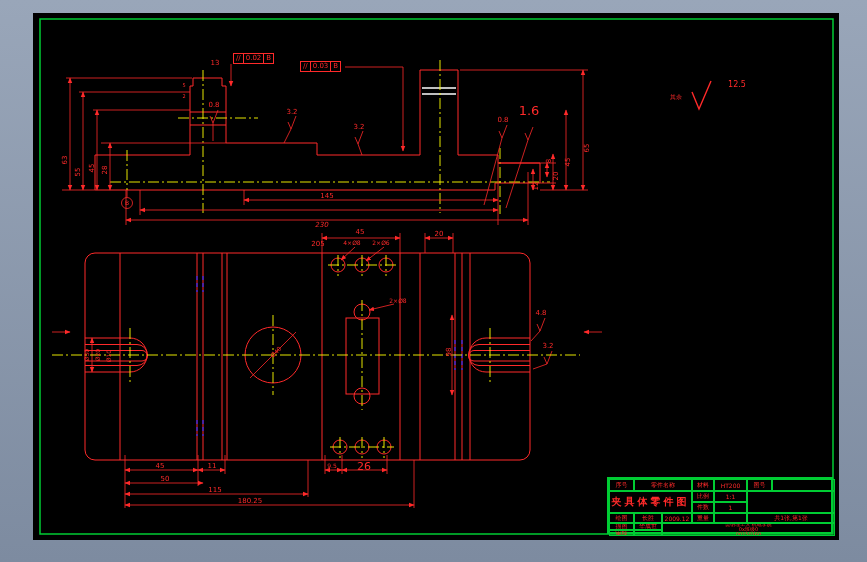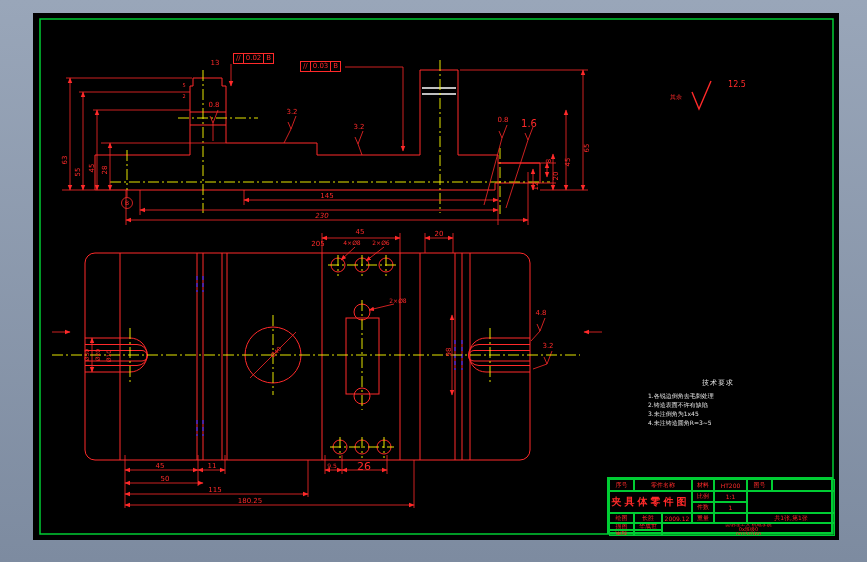--- a/index.html
+++ b/index.html
@@ -239,31 +239,31 @@
   </div>
 
   <div id="labels">
     <span class="lbl" style="left:676px;top:97px;font-size:6px;">其余</span>
     <span class="lbl" style="left:707px;top:85px;font-size:8px;margin-left:30px;">12.5</span>
   <span class="lbl" style="left: 215px; top: 63px; font-size: 7px;">13</span>
       <span class="lbl" style="left: 214px; top: 105px; font-size: 7px;">0.8</span>
       <span class="lbl" style="left: 292px; top: 112px; font-size: 7px;">3.2</span>
       <span class="lbl" style="left: 359px; top: 127px; font-size: 7px;">3.2</span>
       <span class="lbl" style="left: 503px; top: 120px; font-size: 7px;">0.8</span>
-      <span class="lbl" style="left: 529px; top: 124px; font-size: 10px;">1.6</span>
+      <span class="lbl" style="left: 529px; top: 110px; font-size: 13px;">1.6</span>
       <span class="lbl" style="left: 184px; top: 85px; font-size: 5px;">5</span>
       <span class="lbl" style="left: 184px; top: 96px; font-size: 5px;">2</span>
       <span class="lbl" style="left: 65px; top: 160px; font-size: 7px; transform: translate(-50%, -50%) rotate(-90deg);">63</span>
       <span class="lbl" style="left: 78px; top: 172px; font-size: 7px; transform: translate(-50%, -50%) rotate(-90deg);">55</span>
       <span class="lbl" style="left: 92px; top: 168px; font-size: 7px; transform: translate(-50%, -50%) rotate(-90deg);">45</span>
       <span class="lbl" style="left: 105px; top: 170px; font-size: 7px; transform: translate(-50%, -50%) rotate(-90deg);">28</span>
       <span class="lbl" style="left: 127px; top: 203px; font-size: 6px;">B</span>
       <span class="lbl" style="left: 327px; top: 196px; font-size: 7px;">145</span>
       <span class="lbl" style="left: 318px; top: 206px; font-size: 7px; margin-top: 38px;">205</span>
-      <span class="lbl" style="left: 322px; top: 216px; font-size: 7px; font-style: italic;">230</span>
+      <span class="lbl" style="left: 322px; top: 225px; font-size: 7px; font-style: italic;">230</span>
       <span class="lbl" style="left: 587px; top: 148px; font-size: 7px; transform: translate(-50%, -50%) rotate(-90deg);">65</span>
       <span class="lbl" style="left: 568px; top: 162px; font-size: 7px; transform: translate(-50%, -50%) rotate(-90deg);">45</span>
       <span class="lbl" style="left: 549px; top: 161px; font-size: 7px; transform: translate(-50%, -50%) rotate(-90deg);">8</span>
       <span class="lbl" style="left: 556px; top: 176px; font-size: 7px; transform: translate(-50%, -50%) rotate(-90deg);">20</span>
       <span class="lbl" style="left: 536px; top: 186px; font-size: 7px; transform: translate(-50%, -50%) rotate(-90deg);">12</span>
       <span class="lbl" style="left: 360px; top: 232px; font-size: 7px;">45</span>
       <span class="lbl" style="left: 352px; top: 243px; font-size: 6px;">4×Ø8</span>
       <span class="lbl" style="left: 381px; top: 243px; font-size: 6px;">2×Ø6</span>
       <span class="lbl" style="left: 439px; top: 234px; font-size: 7px;">20</span>
       <span class="lbl" style="left: 398px; top: 301px; font-size: 6px;">2×Ø8</span>
@@ -276,27 +276,20 @@
       <span class="lbl" style="left: 165px; top: 479px; font-size: 7px;">50</span>
       <span class="lbl" style="left: 215px; top: 490px; font-size: 7px; text-align: center;">115</span>
       <span class="lbl" style="left: 250px; top: 501px; font-size: 7px;">180.25</span>
       <span class="lbl" style="left: 332px; top: 466px; font-size: 6px;">9.5</span>
       <span class="lbl" style="left: 364px; top: 466px; font-size: 11px;">26</span>
       <span class="lbl" style="left: 449px; top: 352px; font-size: 7px; transform: translate(-50%, -50%) rotate(-90deg);">98</span>
       <span class="lbl" style="left: 541px; top: 313px; font-size: 7px;">4.8</span>
       <span class="lbl" style="left: 548px; top: 346px; font-size: 7px;">3.2</span>
     </div>
 
-  <div id="notes">
-    <div class="nt">技术要求</div>
-    <div class="ni">1.各锐边倒角去毛刺处理</div>
-    <div class="ni">2.铸造表面不许有缺陷</div>
-    <div class="ni">3.未注倒角为1x45</div>
-    <div class="ni">4.未注铸造圆角R=3~5</div>
-  </div>
 
   <div id="tb">
     <div class="c" style="left:0;top:0;width:25px;height:12px">序号</div>
     <div class="c" style="left:25px;top:0;width:58px;height:12px">零件名称</div>
     <div class="c" style="left:83px;top:0;width:22px;height:12px">材料</div>
     <div class="c" style="left:105px;top:0;width:33px;height:12px">HT200</div>
     <div class="c" style="left:138px;top:0;width:25px;height:12px">图号</div>
     <div class="c" style="left:163px;top:0;width:63px;height:12px"></div>
     <div class="c big" style="left:0;top:12px;width:83px;height:22px">夹具体零件图</div>
     <div class="c" style="left:83px;top:12px;width:22px;height:11px">比例</div>

